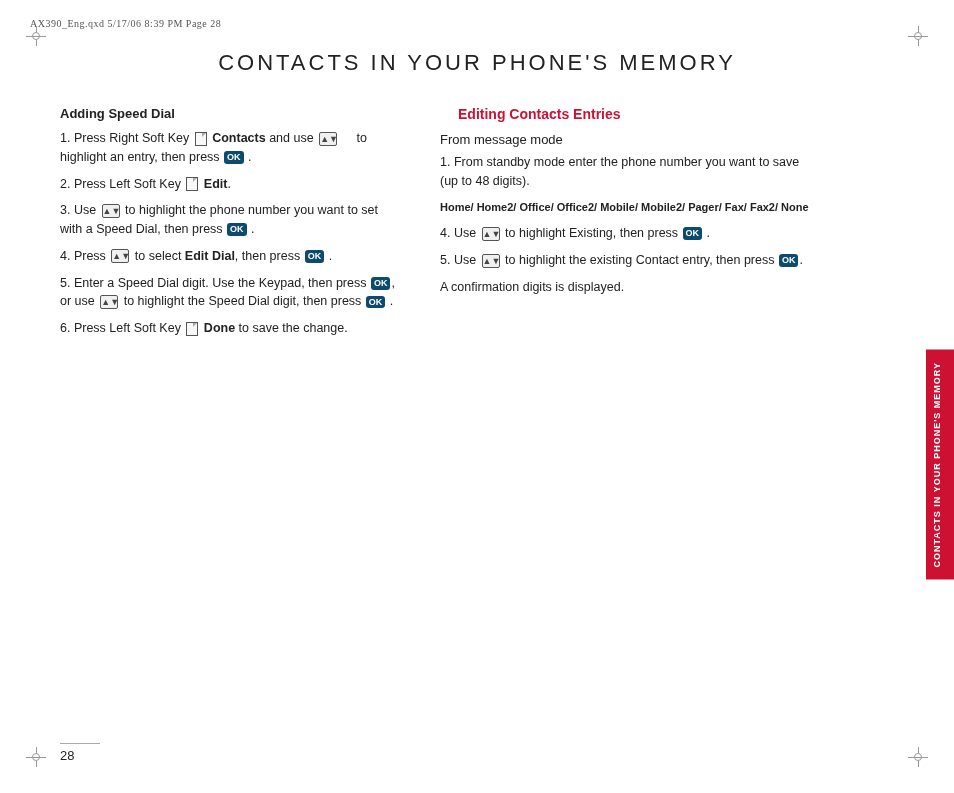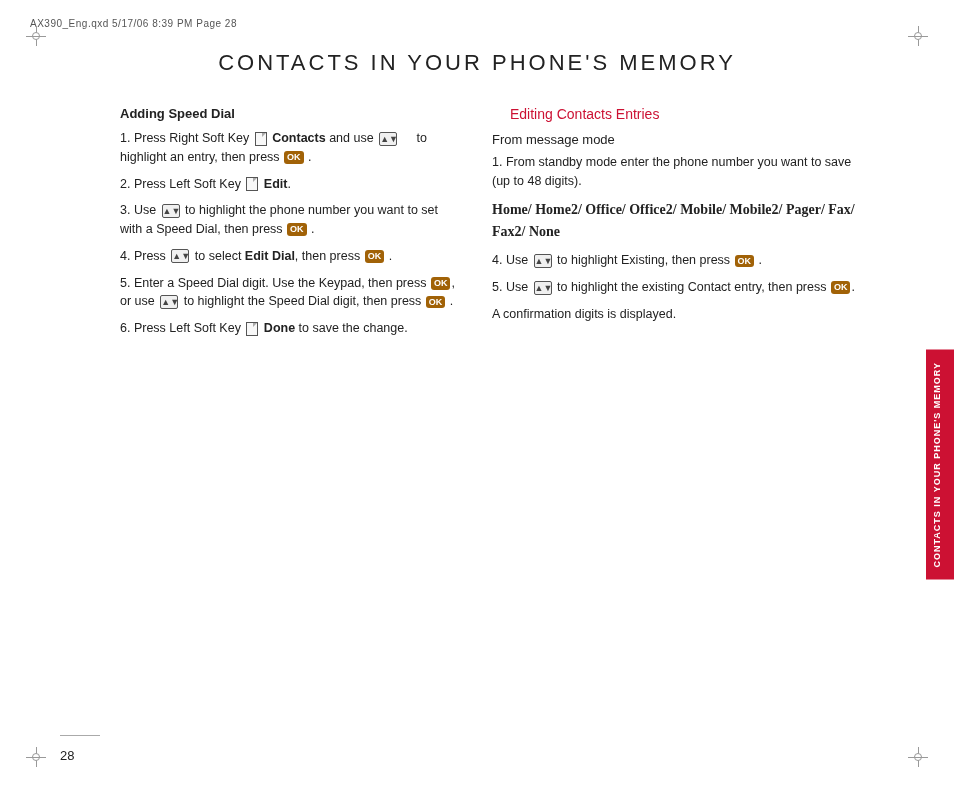--- a/index.html
+++ b/index.html
@@ -22,21 +22,21 @@
       padding: 30px 60px 40px 60px;
     }
 
     
     .print-info {
       position: absolute;
       top: 18px;
       left: 30px;
       font-size: 10px;
       color: #555;
-      font-family: Liberation Sans, sans-serif;
+      font-family: Liberation Serif, serif;
       letter-spacing: 0.5px;
       text-align: right;
     }
 
     
     .crosshair {
       position: absolute;
       width: 20px;
       height: 20px;
     }
@@ -76,22 +76,21 @@
       color: #222;
       margin-top: 20px;
       margin-bottom: 30px;
       font-family: 'Arial', sans-serif;
       text-transform: uppercase;
     }
 
     
     .content-area {
       display: flex;
-      gap: 32px;
-      margin-left: 60px;
+      gap: 40px;
       margin-right: 20px;
     }
 
     
     .left-column {
       flex: 1;
       max-width: 340px;
     }
 
     
@@ -100,21 +99,21 @@
       max-width: 380px;
     }
 
     .section-heading {
       font-weight: bold;
       font-size: 13px;
       margin-bottom: 8px;
     }
 
     .section-heading-red {
-      font-weight: normal;
+      font-weight: bold;
       font-size: 14px;
       color: #cc1133;
       margin-bottom: 10px;
       padding-left: 18px;
     }
 
     .sub-heading {
       font-weight: bold;
       font-size: 13px;
       margin-bottom: 4px;
@@ -138,21 +137,21 @@
       font-size: 12.5px;
       padding-left: 0;
     }
 
     .step-list li .step-num {
       font-weight: normal;
     }
 
     .icon-ok {
       display: inline-block;
-      background: #a16207;
+      background: #0c4a6e;
       color: #fff;
       font-size: 9px;
       font-weight: bold;
       padding: 1px 3px;
       border-radius: 3px;
       vertical-align: middle;
       margin: 0 1px;
       line-height: 1.2;
     }
 
@@ -213,36 +212,35 @@
     }
 
     
     .page-number {
       position: absolute;
       bottom: 30px;
       left: 60px;
       font-size: 13px;
       color: #222;
       border-top: 1px solid #aaa;
-      padding-top: 12px;
+      padding-top: 4px;
       width: 40px;
       text-align: left;
     }
 
     .indent {
       padding-left: 14px;
     }
 
     .home-labels {
       font-weight: bold;
       margin-top: 4px;
       margin-bottom: 6px;
-      font-size: 14px;
+      font-size: 11px;
       line-height: 1.6;
-      font-family: Liberation Serif, serif;
     }
   </style>
 </head>
 <body>
 
 <div class="page-container">
 
   <div class="print-info">AX390_Eng.qxd   5/17/06   8:39 PM   Page 28</div>
 
   <div class="crosshair crosshair-tl">

